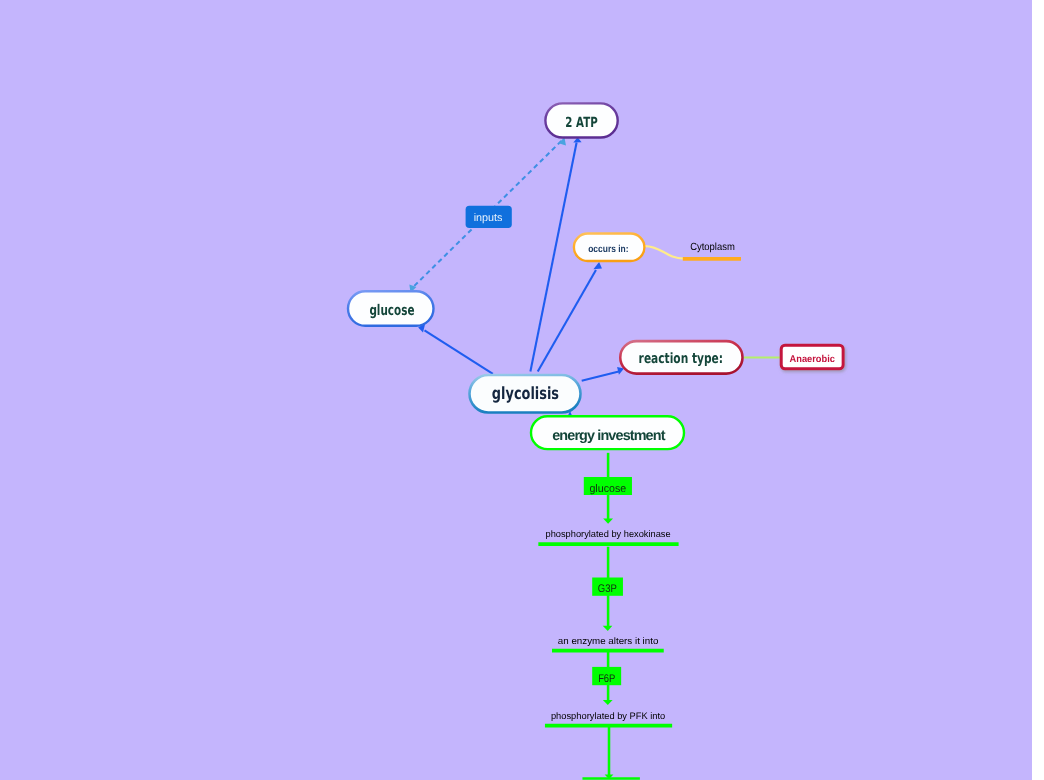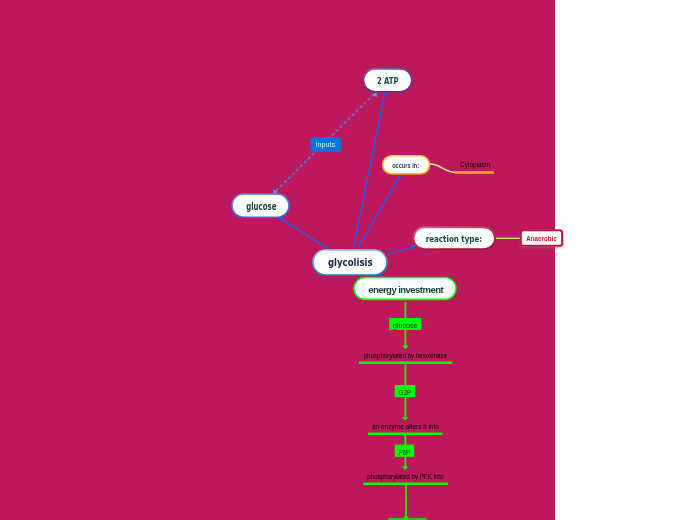--- a/index.html
+++ b/index.html
@@ -1,18 +1,18 @@
 <!DOCTYPE html>
 <html><head>
 <meta charset="utf-8">
 <title>glycolisis mind map</title>
 <style>
   html,body{margin:0;padding:0;background:#ffffff;}
   body{width:696px;height:520px;overflow:hidden;font-family:"Liberation Sans",sans-serif;}
-  #canvas{position:relative;width:555px;height:520px;background:#be185d;}
+  #canvas{position:relative;width:688px;height:520px;background:#c4b5fd;}
   svg#diagram{position:absolute;left:0;top:0;width:696px;height:520px;display:block;}
   text{font-family:"Liberation Sans",sans-serif;}
   .nodelabel{font-family:"DejaVu Sans",sans-serif;font-weight:bold;}
 </style>
 </head>
 <body>
 
 <div id="canvas">
 <svg id="diagram" viewBox="0 0 696 520" xmlns="http://www.w3.org/2000/svg">
   <defs>

